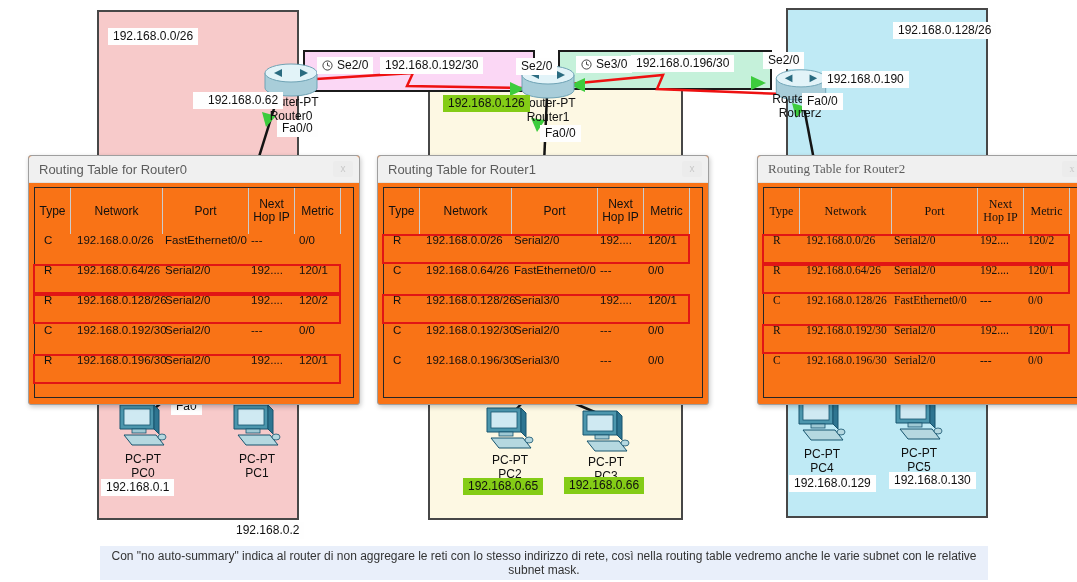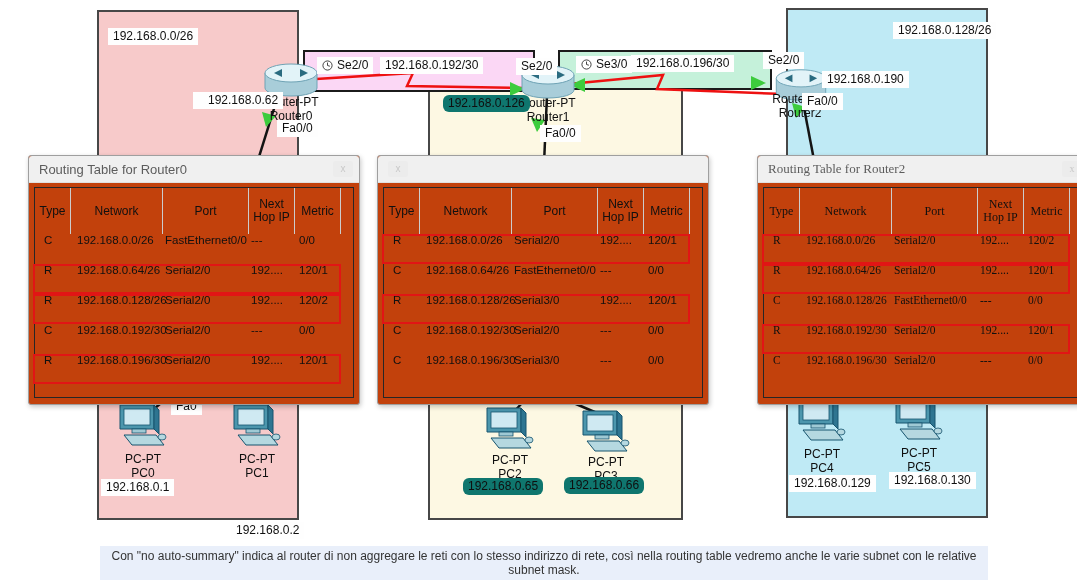--- a/index.html
+++ b/index.html
@@ -19,27 +19,27 @@
 
   
   .overlay{position:absolute;left:0;top:0;z-index:3;}
 
   
   .dev{position:absolute;z-index:4;}
 
   
   .lbl{position:absolute;background:#fefefe;padding:1px 5px;font-size:12px;color:#0f0f0f;
        white-space:nowrap;z-index:5;line-height:15px;}
-  .lbl.blue{background:#0f766e;border-radius:6px;}
+  .lbl.blue{background:#84cc16;}
   .lbl.portlbl{display:flex;align-items:center;gap:4px;}
   .devname{position:absolute;font-size:12px;color:#0f0f0f;text-align:center;z-index:4;line-height:14px;}
   .under{z-index:4;}
 
   
-  .win{position:absolute;top:155px;width:330px;height:248px;background:#c2410c;
+  .win{position:absolute;top:155px;width:330px;height:248px;background:#f97316;
        border:1px solid #9f9f9f;border-radius:3px;box-shadow:1px 2px 5px rgba(0,0,0,.22);z-index:6;}
   .win-title{height:26px;background:#f0f0f0;border-bottom:1px solid #e0e0e0;display:flex;
              align-items:center;padding:0 6px 0 10px;border-radius:3px 3px 0 0;}
   .win-title .t{flex:1;font-size:13px;color:#5c5c5c;}
   .win-close{width:20px;height:16px;background:#ececec;color:#c9c9c9;font-size:10px;
              text-align:center;line-height:16px;border-radius:2px;}
   .rt{position:absolute;left:5px;right:5px;top:31px;bottom:6px;border:1px solid #262626;}
   .rt-row{display:flex;align-items:flex-start;height:30px;position:relative;font-size:11.5px;color:#101010;}
   .rt-head{height:46px;font-size:12px;}
   .rt-head span{display:flex;align-items:center;justify-content:center;height:100%;
@@ -322,20 +322,21 @@
         <span class="c-net">192.168.0.196/30</span>
         <span class="c-port">Serial2/0</span>
         <span class="c-hop">192....</span>
         <span class="c-metric">120/1</span>
       </div>
     </div>
   </div>
 
   <div class="win" style="left:377px;">
     <div class="win-title">
+      <span class="t">Routing Table for Router1</span>
       <span class="win-close">x</span>
     </div>
     <div class="rt">
       <div class="rt-row rt-head">
         <span class="c-type">Type</span>
         <span class="c-net">Network</span>
         <span class="c-port">Port</span>
         <span class="c-hop">Next Hop IP</span>
         <span class="c-metric">Metric</span>
         <span class="c-fill"></span>

